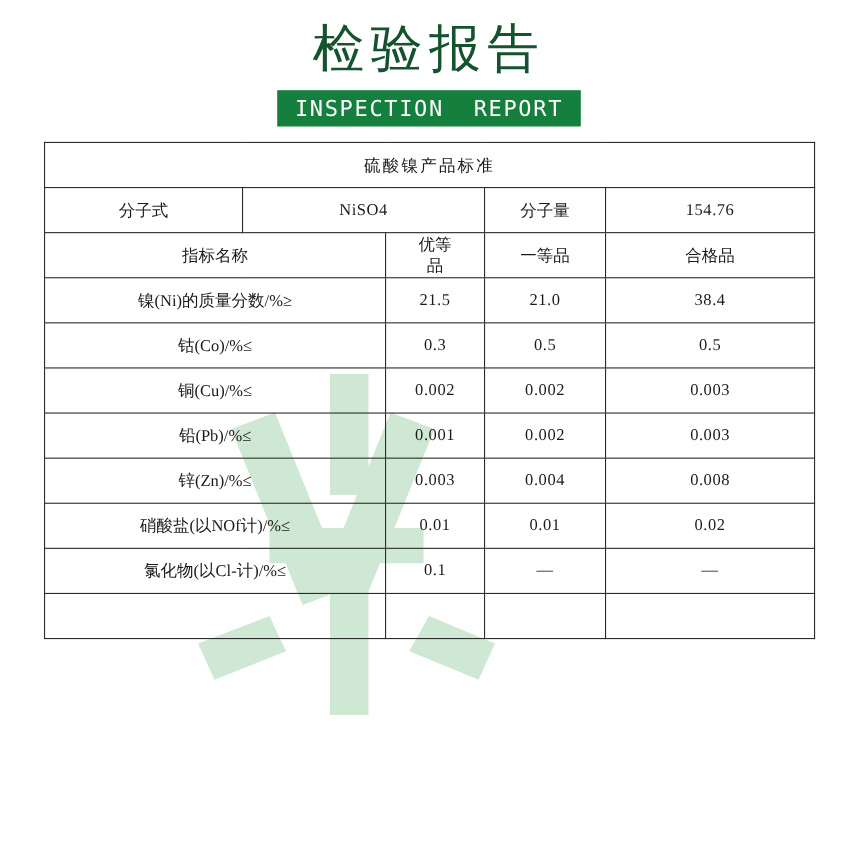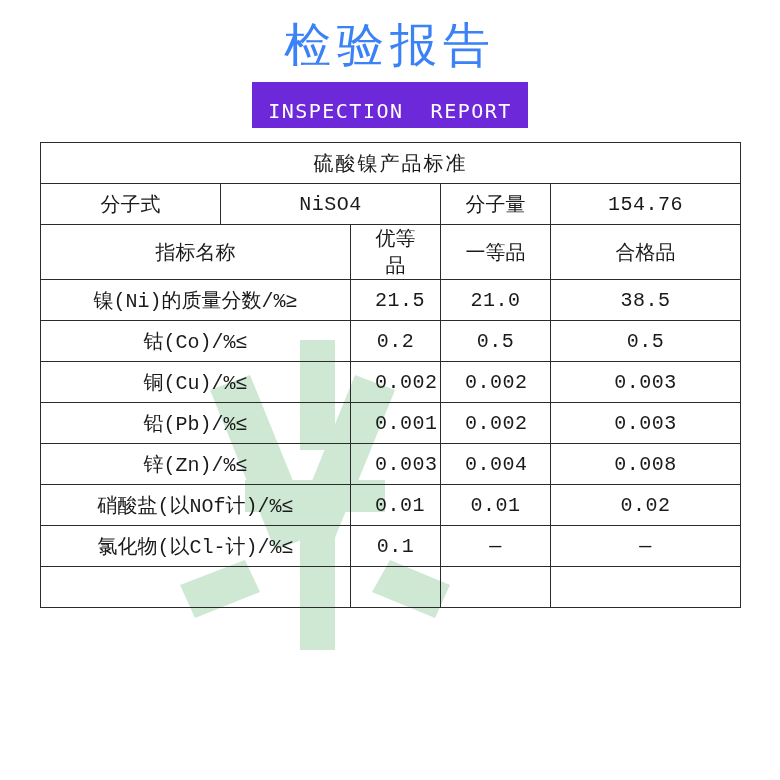--- a/index.html
+++ b/index.html
@@ -24,35 +24,35 @@
 
   
   .header {
     text-align: center;
     padding-top: 18px;
   }
   .title-cn {
     font-size: 47px;
     letter-spacing: 6px;
     font-weight: 400;
-    color: #3b82f6;
+    color: #14532d;
     line-height: 1.15;
     font-family: "DejaVu Sans", "Liberation Sans", sans-serif;
   }
   .title-en-wrap {
     margin-top: 10px;
     display: flex;
     justify-content: center;
   }
   .title-en {
-    background: #6d28d9;
+    background: #15803d;
     color: #ffffff;
     font-size: 20px;
     letter-spacing: 1.5px;
-    padding: 18px 16px 6px 16px;
+    padding: 5px 16px 6px 16px;
     font-family: "DejaVu Sans Mono", "Liberation Mono", monospace;
     white-space: pre;
     line-height: 1.1;
   }
 
   
   .watermark {
     position: absolute;
     left: 150px;
     top: 330px;
@@ -71,27 +71,27 @@
     width: 700px;
   }
   table.spec {
     border-collapse: collapse;
     width: 700px;
     table-layout: fixed;
     background: transparent;
   }
   table.spec td {
     border: 1px solid #2b2b2b;
-    font-size: 20px;
+    font-size: 15px;
     height: 40px;
     padding: 0 24px;
     text-align: center;
     vertical-align: middle;
     background: transparent;
-    font-family: Liberation Mono, monospace;
+    font-family: Liberation Serif, serif;
   }
   .doc-title td {
     font-size: 23px;
     height: 48px;
     letter-spacing: 2px;
   }
   .mono {
     font-family: "DejaVu Sans Mono", "Liberation Mono", monospace;
     letter-spacing: 0.5px;
   }
@@ -163,26 +163,26 @@
           <td colspan="2" class="left-label">指标名称</td>
           <td class="tinted">优等品</td>
           <td>一等品</td>
           <td>合格品</td>
         </tr>
 
         <tr class="row-tall">
           <td colspan="2" class="left-label">镍(Ni)的质量分数/%≥</td>
           <td class="mono tinted">21.5</td>
           <td class="mono">21.0</td>
-          <td class="mono">38.5</td>
+          <td class="mono">38.4</td>
         </tr>
 
         <tr class="row-tall">
           <td colspan="2" class="left-label">钴(Co)/%≤</td>
-          <td class="mono tinted">0.2</td>
+          <td class="mono tinted">0.3</td>
           <td class="mono">0.5</td>
           <td class="mono">0.5</td>
         </tr>
 
 
         <tr class="row-tall">
           <td colspan="2" class="left-label">铜(Cu)/%≤</td>
           <td class="mono tinted">0.002</td>
           <td class="mono">0.002</td>
           <td class="mono">0.003</td>

